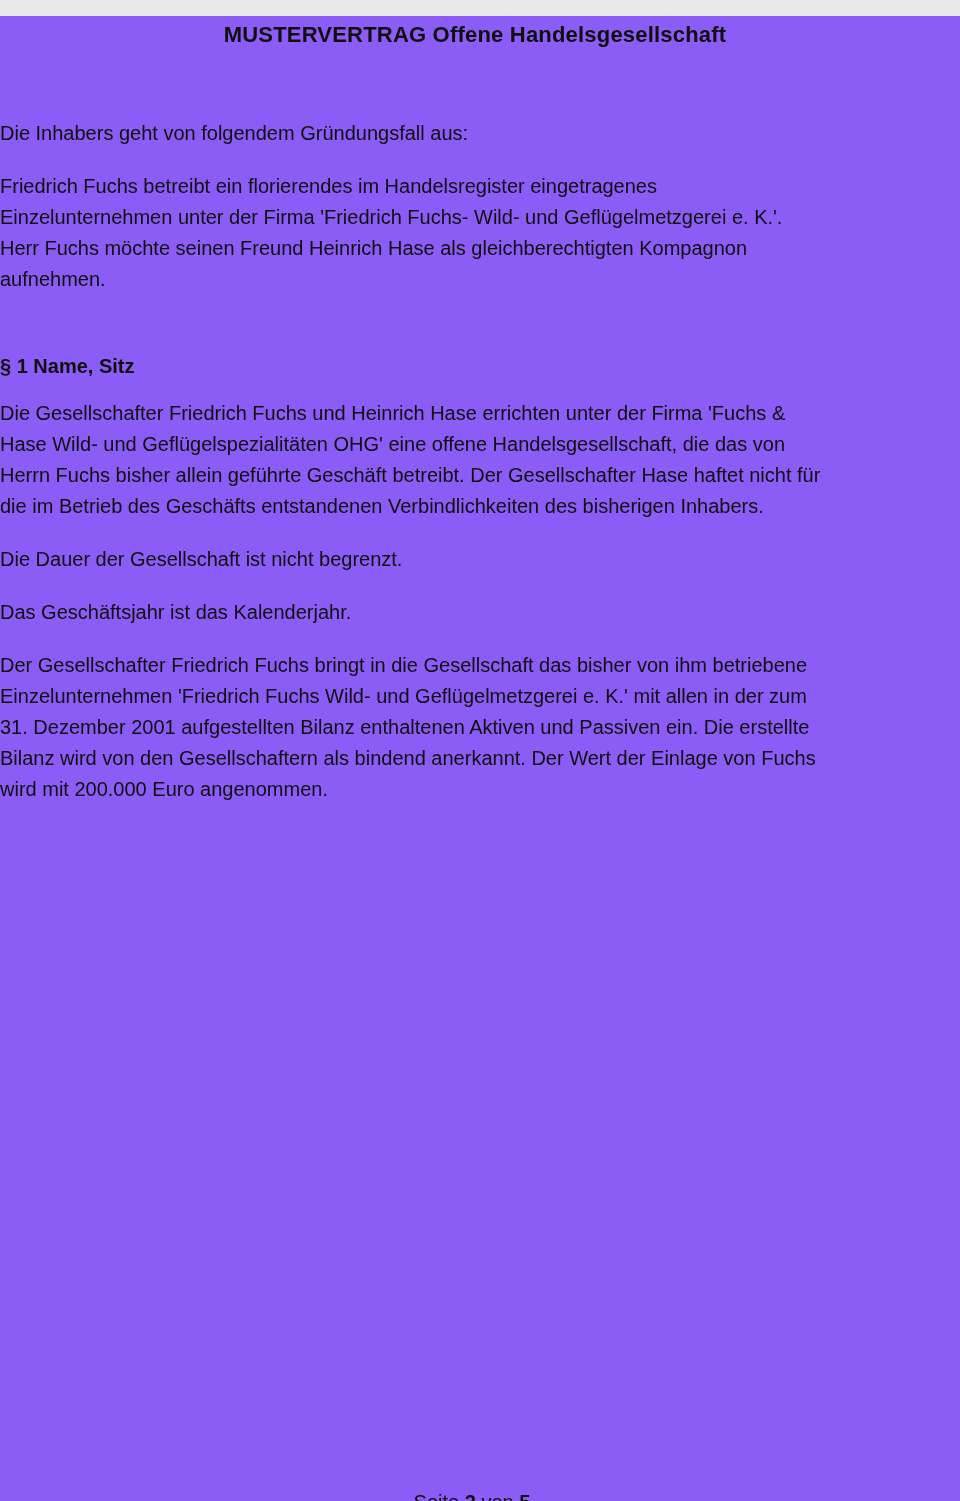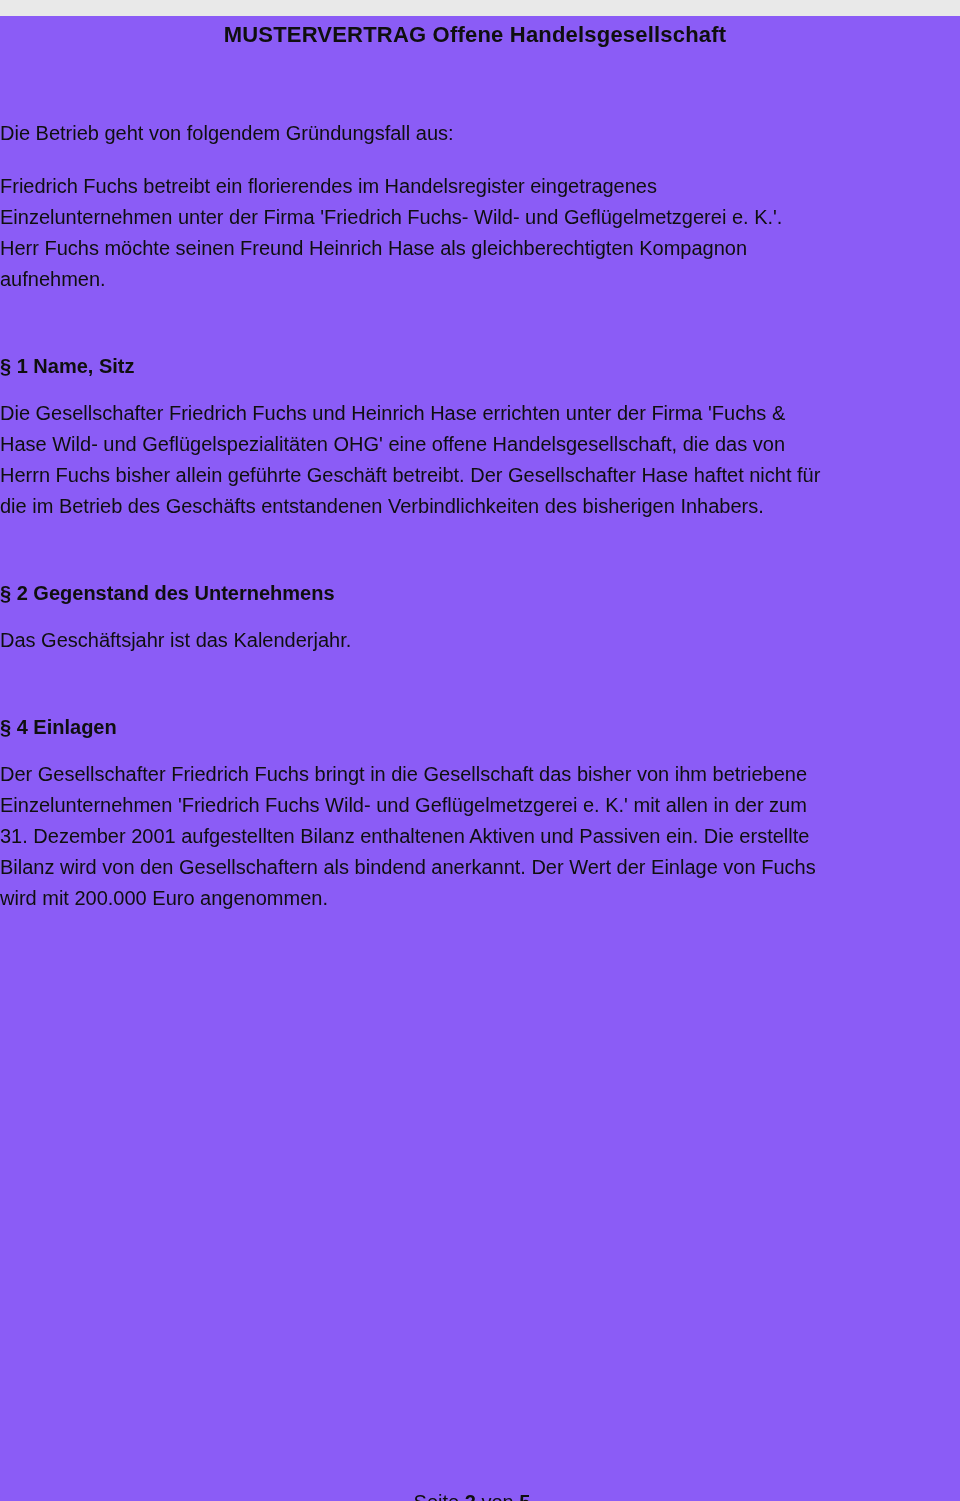--- a/index.html
+++ b/index.html
@@ -51,37 +51,36 @@
 </style>
 </head>
 <body>
 
 <div class="page">
 
   <h1 class="doc-title">MUSTERVERTRAG Offene Handelsgesellschaft</h1>
 
   <main class="content">
 
-    <p>Die Betrieb geht von folgendem Gründungsfall aus:</p>
+    <p>Die Inhabers geht von folgendem Gründungsfall aus:</p>
     <p>Friedrich Fuchs betreibt ein florierendes im Handelsregister eingetragenes
 Einzelunternehmen unter der Firma 'Friedrich Fuchs- Wild- und Geflügelmetzgerei e. K.'.
 Herr Fuchs möchte seinen Freund Heinrich Hase als gleichberechtigten Kompagnon
 aufnehmen.</p>
 
     <h2 class="section-heading">§ 1 Name, Sitz</h2>
     <p>Die Gesellschafter Friedrich Fuchs und Heinrich Hase errichten unter der Firma 'Fuchs &amp;
 Hase Wild- und Geflügelspezialitäten OHG' eine offene Handelsgesellschaft, die das von
 Herrn Fuchs bisher allein geführte Geschäft betreibt. Der Gesellschafter Hase haftet nicht für
 die im Betrieb des Geschäfts entstandenen Verbindlichkeiten des bisherigen Inhabers.</p>
 
-    <h2 class="section-heading">§ 2 Gegenstand des Unternehmens</h2>
 
+    <p>Die Dauer der Gesellschaft ist nicht begrenzt.</p>
     <p>Das Geschäftsjahr ist das Kalenderjahr.</p>
 
-    <h2 class="section-heading">§ 4 Einlagen</h2>
     <p>Der Gesellschafter Friedrich Fuchs bringt in die Gesellschaft das bisher von ihm betriebene
 Einzelunternehmen 'Friedrich Fuchs Wild- und Geflügelmetzgerei e. K.' mit allen in der zum
 31. Dezember 2001 aufgestellten Bilanz enthaltenen Aktiven und Passiven ein. Die erstellte
 Bilanz wird von den Gesellschaftern als bindend anerkannt. Der Wert der Einlage von Fuchs
 wird mit 200.000 Euro angenommen.</p>
 
   </main>
 
   <footer class="page-footer">
     <span>Seite</span>

